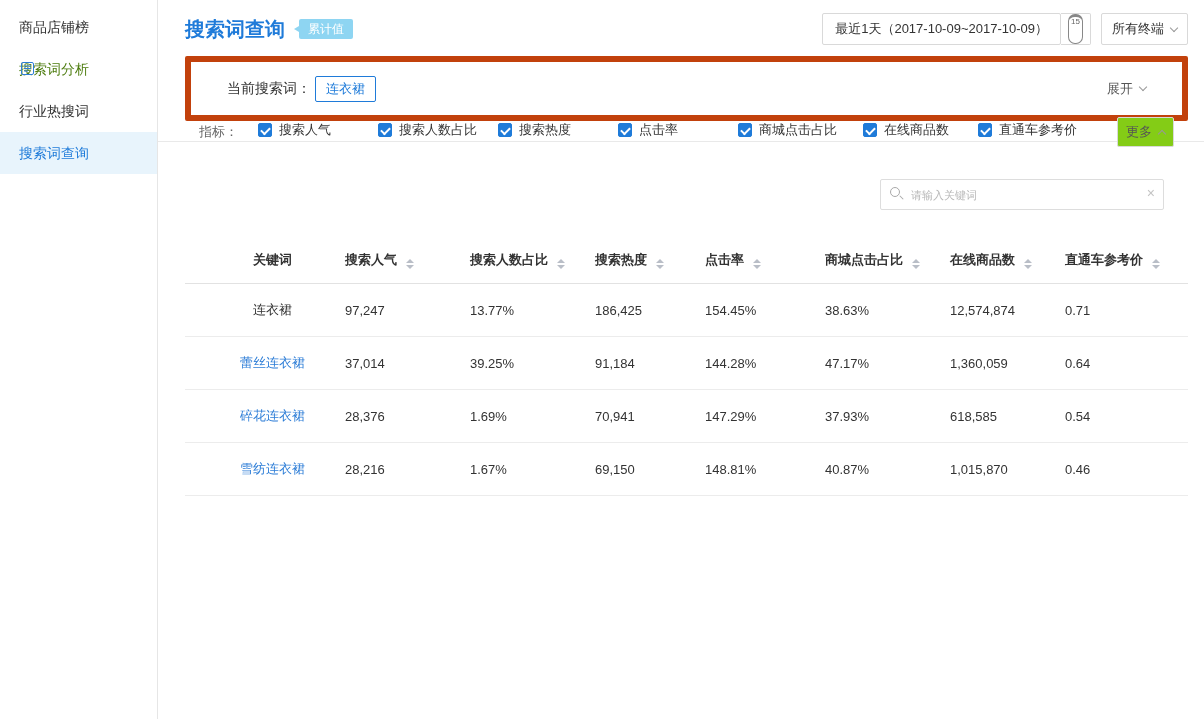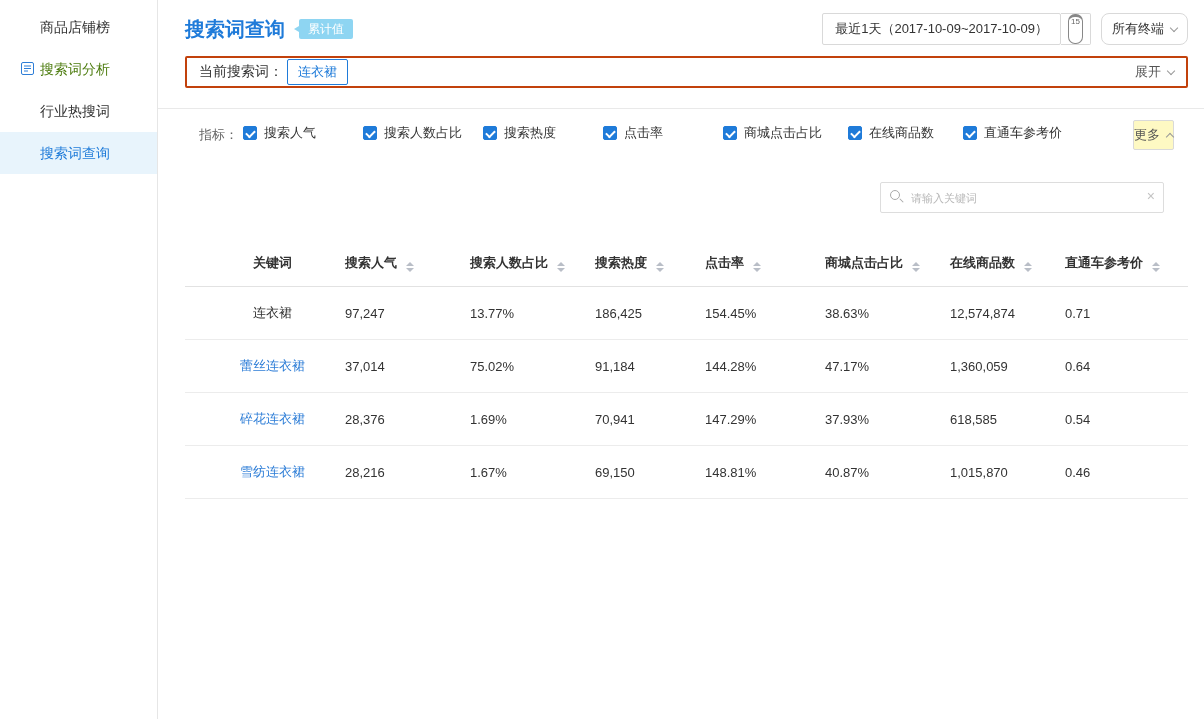--- a/index.html
+++ b/index.html
@@ -4,63 +4,63 @@
 <style>
   * { margin:0; padding:0; box-sizing:border-box; }
   html,body { width:1204px; height:719px; overflow:hidden; background:#fff;
     font-family:"Liberation Sans","DejaVu Sans",sans-serif; color:#333; font-size:13px; }
 
   .app { display:flex; width:100%; height:100%; position:relative; }
   .left-rail { position:absolute; left:8px; top:0; bottom:0; width:1px; background:#eaeaea; }
 
   
   .sidebar { width:158px; min-width:158px; height:100%; border-right:1px solid #e6e6e6; padding-top:6px; background:#fff; z-index:2; }
-  .side-item { position:relative; height:42px; line-height:42px; padding-left:40px; font-size:14px; color:#333; cursor:pointer; white-space:nowrap; }
+  .side-item { position:relative; height:42px; line-height:42px; padding-left:19px; font-size:14px; color:#333; cursor:pointer; white-space:nowrap; }
   .side-item.muted { color:#4d7c0f; }
   .side-item.active { background:#e8f4fc; color:#1f7bd9; }
   .side-icon { position:absolute; left:21px; top:14px; width:13px; height:13px; }
   .side-icon svg { display:block; }
 
   
   .main { flex:1; padding:0 16px 0 27px; position:relative; }
 
   .top-bar { display:flex; justify-content:space-between; align-items:center; padding:13px 0 11px 0; }
   .title-wrap { display:flex; align-items:center; }
   .page-title { font-size:20px; font-weight:bold; color:#1f7bd9; }
   .badge { position:relative; margin-left:14px; background:#8ed5f2; color:#fff; font-size:12px; line-height:20px; padding:0 9px; border-radius:2px; }
   .badge::before { content:""; position:absolute; left:-5px; top:7px; border-top:3px solid transparent; border-bottom:3px solid transparent; border-right:5px solid #8ed5f2; }
 
   .top-controls { display:flex; align-items:center; }
   .date-box { display:flex; align-items:center; height:32px; border:1px solid #d9d9d9; border-radius:2px; padding:0 12px; font-size:13px; color:#333; cursor:pointer; }
   .cal-btn { display:flex; align-items:center; justify-content:center; width:30px; height:32px; border:1px solid #d9d9d9; border-left:none; border-radius:0 2px 2px 0; cursor:pointer; }
   .cal-icon { width:15px; height:30px; border:1px solid #888; border-top:3px solid #888; border-radius:7px; font-size:8px; line-height:10px; text-align:center; color:#666; }
-  .term-box { display:flex; align-items:center; height:32px; border:1px solid #d9d9d9; border-radius:8px; padding:0 10px; margin-left:10px; font-size:13px; color:#333; cursor:pointer; }
+  .term-box { display:flex; align-items:center; height:32px; border:1px solid #d9d9d9; border-radius:2px; padding:0 10px; margin-left:10px; font-size:13px; color:#333; cursor:pointer; }
 
   .caret { display:inline-block; width:6px; height:6px; border-right:1px solid #999; border-bottom:1px solid #999; transform:rotate(45deg); margin-left:7px; margin-top:-3px; }
   .caret.up { transform:rotate(-135deg); margin-top:4px; }
 
   
-  .filter-box { border:2px solid #c2410c; border-radius:2px; height:32px; display:flex; align-items:center; padding:0 12px; }
+  .filter-box { border:6px solid #c2410c; border-radius:2px; height:65px; display:flex; align-items:center; padding:0 36px; }
   .filter-label { font-size:14px; color:#333; }
   .term-tag { display:inline-block; border:1px solid #1f7bd9; color:#1f7bd9; font-size:13px; line-height:24px; padding:0 10px; border-radius:2px; margin-left:4px; cursor:pointer; }
   .expand-btn { margin-left:auto; font-size:13px; color:#555; cursor:pointer; display:flex; align-items:center; }
 
   .hr-divider { position:absolute; left:-27px; right:-16px; height:1px; background:#e9e9e9; margin-top:20px; }
 
   
-  .metrics { display:flex; margin-top:36px; position:relative; padding-left:14px; }
+  .metrics { display:flex; position:relative; padding-left:14px;gap:15px; }
   .metrics-label { width:44px; font-size:13px; color:#666; padding-top:2px; }
   .metrics-grids { display:flex; flex-direction:column; }
   .metric-grid { display:grid; grid-template-columns:120px 120px 120px 120px 125px 115px 130px; row-gap:0; }
   .metric-grid + .metric-grid { margin-top:9px; }
   .metric { display:flex; align-items:center; cursor:pointer; font-size:13px; color:#333; height:18px; }
   .cb { width:14px; height:14px; border:1px solid #ccc; border-radius:2px; background:#fff; position:relative; margin-right:7px; flex:none; }
   .cb.checked { background:#1f7bd9; border-color:#1f7bd9; }
   .cb.checked::after { content:""; position:absolute; left:2px; top:3px; width:7px; height:4px; border-left:2px solid #fff; border-bottom:2px solid #fff; transform:rotate(-45deg); }
-  .more-btn { position:absolute; right:14px; top:-4px; border:1px solid #d9d9d9; border-radius:2px; padding:5px 0; font-size:13px; color:#555; cursor:pointer; display:flex; align-items:center; background:#fef9c3; }
+  .more-btn { position:absolute; right:14px; top:-4px; border:1px solid #d9d9d9; border-radius:2px; padding:5px 8px; font-size:13px; color:#555; cursor:pointer; display:flex; align-items:center; background:#84cc16; }
 
   
   .search-row { display:flex; justify-content:flex-end; margin-top:38px; padding-right:24px; }
   .search-wrap { position:relative; width:284px; }
   .search-input { width:100%; height:31px; border:1px solid #ddd; border-radius:2px; padding:0 28px 0 30px; font-size:11px; color:#333; outline:none; font-family:inherit; }
   .search-input::placeholder { color:#b8b8b8; }
   .mag-icon { position:absolute; left:10px; top:8px; width:10px; height:10px; border:1px solid #a9a9a9; border-radius:50%; }
   .mag-icon::after { content:""; position:absolute; left:8px; top:9px; width:5px; height:1px; background:#a9a9a9; transform:rotate(45deg); }
   .clear-icon { position:absolute; right:9px; top:6px; font-size:14px; color:#c3c3c3; cursor:pointer; }
 
@@ -265,21 +265,21 @@
             <td>13.77%</td>
             <td>186,425</td>
             <td>154.45%</td>
             <td>38.63%</td>
             <td>12,574,874</td>
             <td>0.71</td>
           </tr>
           <tr>
             <td><a class="kw-link">蕾丝连衣裙</a></td>
             <td>37,014</td>
-            <td>75.02%</td>
+            <td>39.25%</td>
             <td>91,184</td>
             <td>144.28%</td>
             <td>47.17%</td>
             <td>1,360,059</td>
             <td>0.64</td>
           </tr>
           <tr>
             <td><a class="kw-link">碎花连衣裙</a></td>
             <td>28,376</td>
             <td>1.69%</td>

